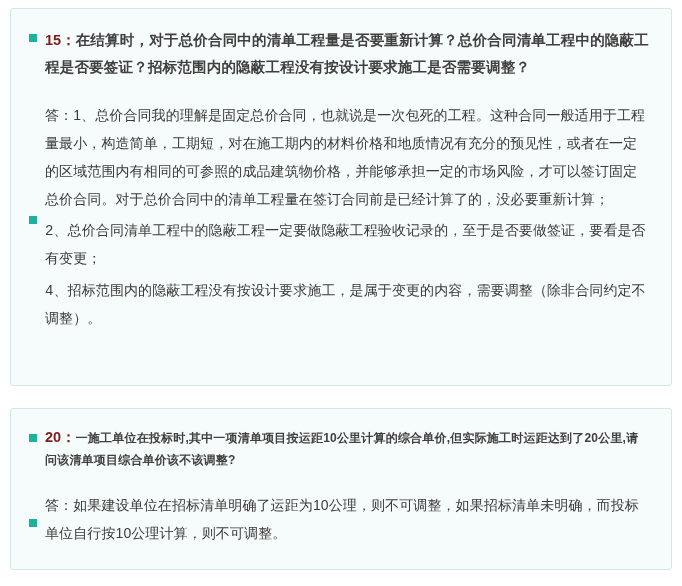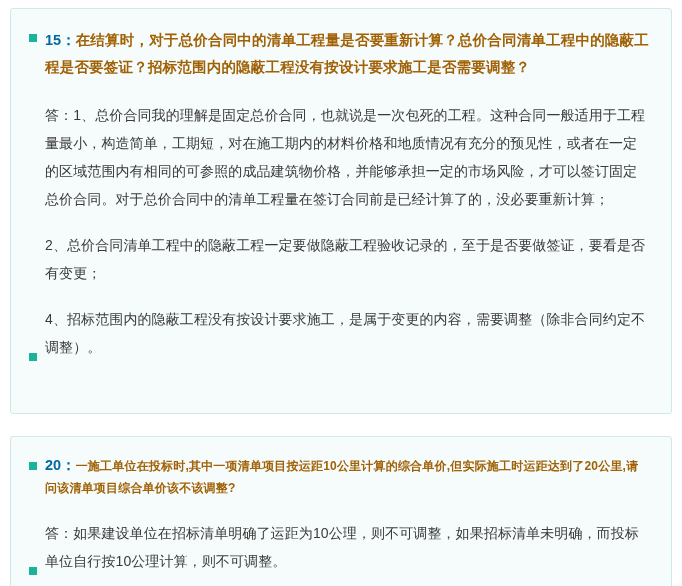--- a/index.html
+++ b/index.html
@@ -29,64 +29,65 @@
   }
   .qa-card.first {
     padding-bottom: 52px;
   }
   .q-row {
     display: flex;
     align-items: flex-start;
   }
   .a-row {
     display: flex;
-    align-items: flex-end;
+    align-items: center;
     margin-top: 20px;
   }
   .bullet {
     flex: 0 0 auto;
     width: 8px;
     height: 8px;
     background: #18b39a;
     margin-top: 7px;
     margin-right: 8px;
   }
   .q-body {
     flex: 1 1 auto;
   }
   .q-num {
-    color: #0369a1;
+    color: #7f1d1d;
     font-weight: bold;
     font-size: 14.5px;
   }
   .q-text {
     font-weight: bold;
     font-size: 14.5px;
-    color: #a16207;
+    color: #404040;
     line-height: 1.85;
     letter-spacing: 0.2px;
   }
   .a-body {
     flex: 1 1 auto;
     font-size: 14px;
     color: #3a3a3a;
     line-height: 2.0;
   }
   .a-label {
     color: #3a3a3a;
   }
   .a-para {
     margin: 0;
     font-size: 14px;
     color: #3a3a3a;
     line-height: 2.0;
     letter-spacing: 0.1px;
   }
   .a-para + .a-para {
-    margin-top: 18px;
+    margin-top: 4px;
+    font-family: Liberation Mono, monospace;
   }
   .card2 .q-text {
     font-size: 12px;
     line-height: 1.9;
   }
   .card2 .a-para {
     line-height: 1.95;
   }
 </style>
 </head>

